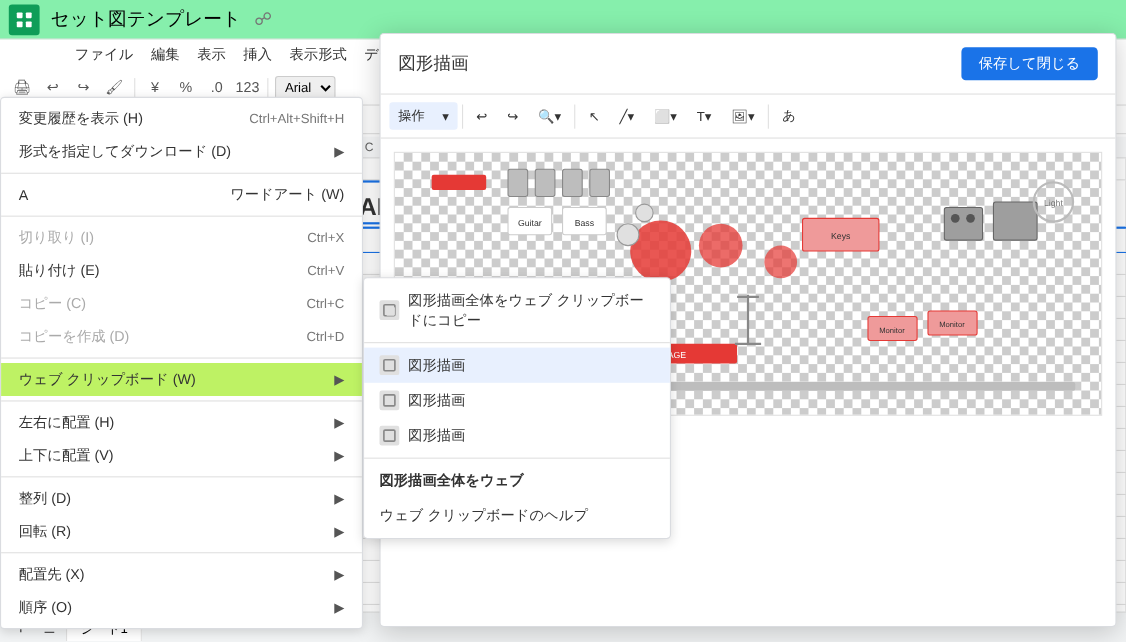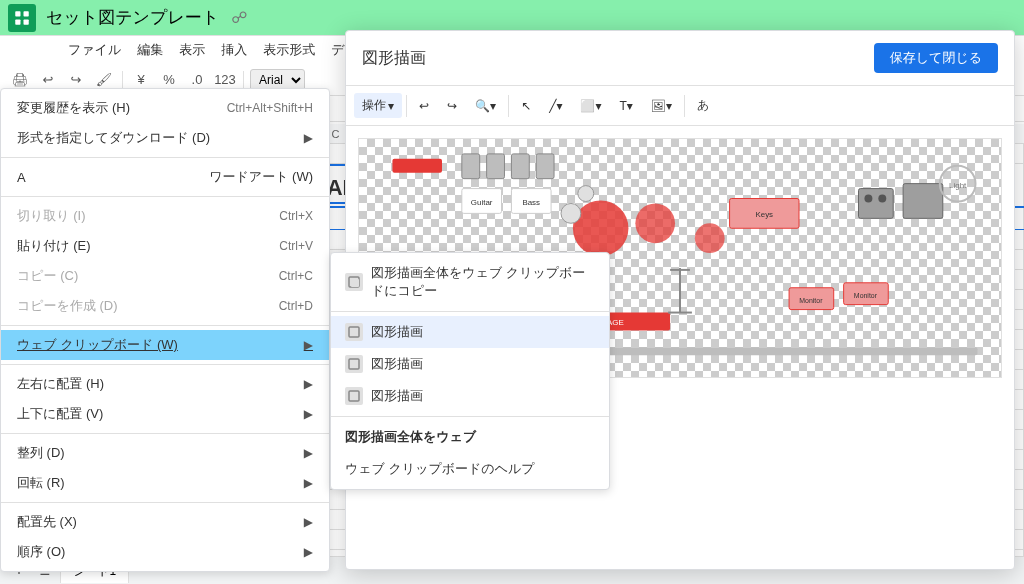--- a/index.html
+++ b/index.html
@@ -233,21 +233,21 @@
       border-bottom: 1px solid #e0e0e0;
       gap: 2px;
       position: relative;
     }
     .dt-btn {
       padding: 4px 8px;
       border-radius: 3px;
       cursor: pointer;
       font-size: 12px;
       color: #333;
-      display: flex; align-items: center; gap: 2px;
+      display: flex; align-items: center; gap: 16px;
     }
     .dt-btn.active { background: #e8f0fe; }
     .dt-sep { width: 1px; height: 22px; background: #e0e0e0; margin: 0 2px; }
 
     
     .drawing-canvas {
       position: relative;
       margin: 12px;
       background: repeating-conic-gradient(#ccc 0% 25%, #fff 0% 50%) 0 0 / 16px 16px;
       flex: 1;
@@ -271,21 +271,21 @@
     .cm-item {
       display: flex;
       align-items: center;
       justify-content: space-between;
       padding: 6px 16px;
       font-size: 13px;
       color: #333;
       cursor: pointer;
     }
     .cm-item.disabled { color: #aaa; cursor: default; }
-    .cm-item.highlighted { background: #7dd3fc; text-decoration: underline; }
+    .cm-item.highlighted { background: #bef264; }
     .cm-sep { height: 1px; background: #e0e0e0; margin: 4px 0; }
     .cm-shortcut { color: #777; font-size: 12px; }
     .cm-arrow { color: #555; font-size: 12px; }
 
     
     .submenu {
       position: absolute;
       top: 252px; left: 330px;
       width: 280px;
       background: #fff;

